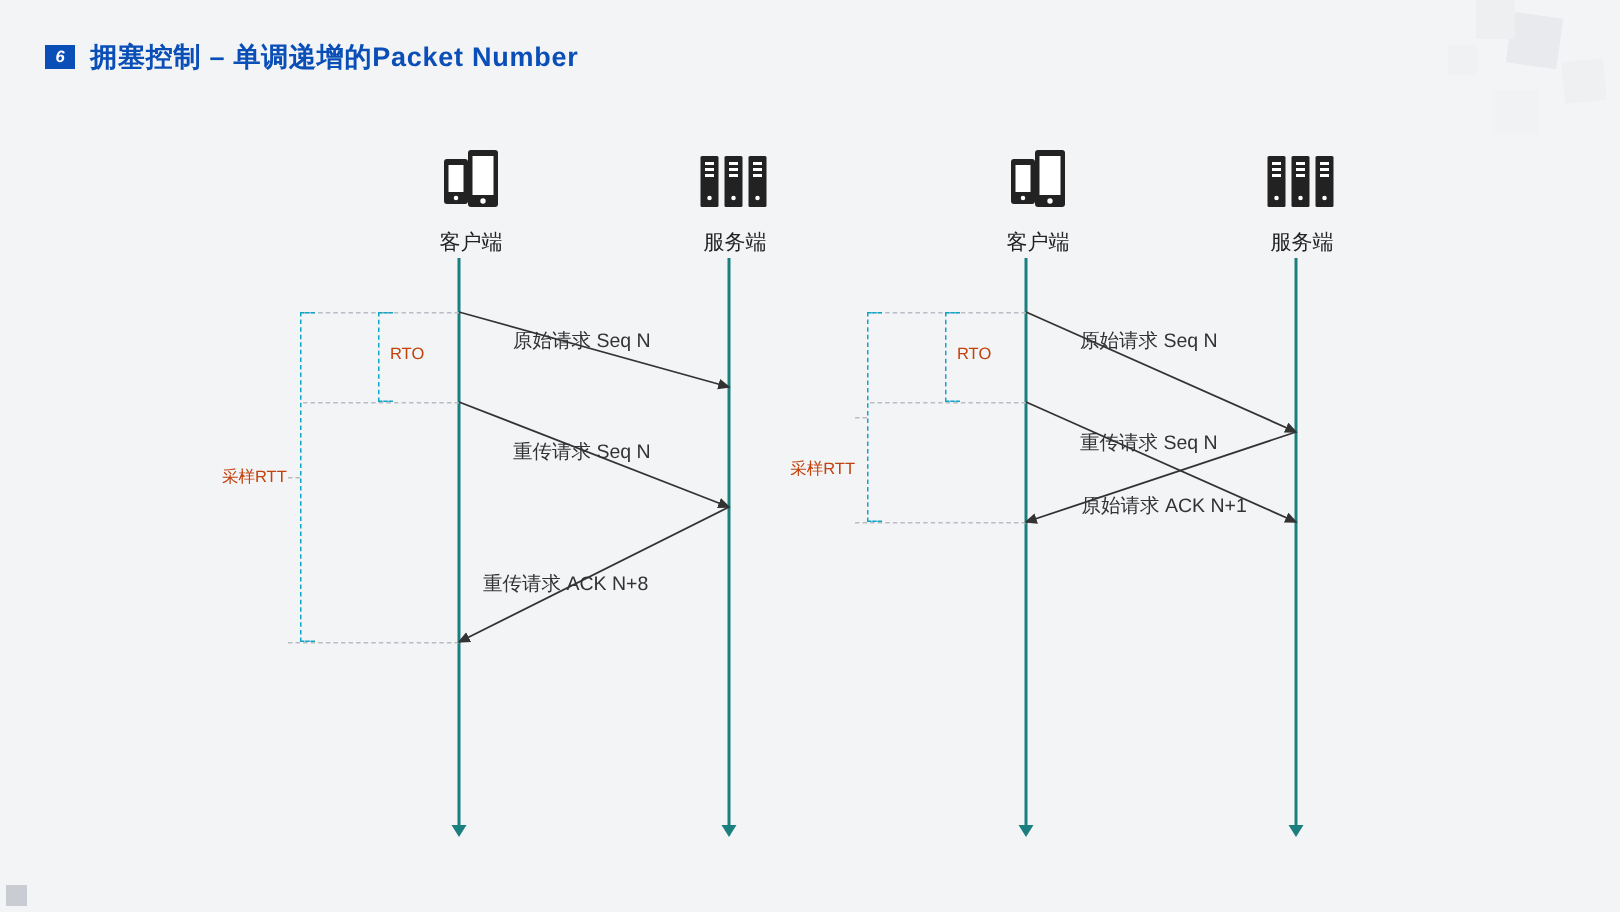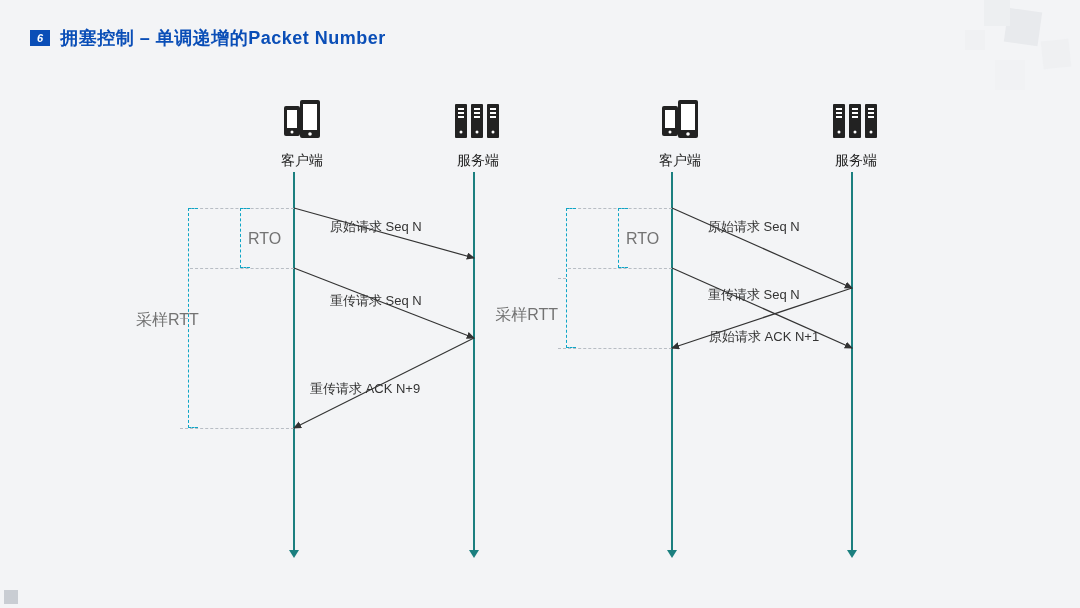--- a/index.html
+++ b/index.html
@@ -9,35 +9,35 @@
   
   .header { position: absolute; top: 26px; left: 30px; display: flex; align-items: center; gap: 10px; }
   .page-num { background: #0a4eb7; color: #fff; font-size: 11px; font-weight: bold; padding: 2px 7px; font-style: italic; }
   .title { color: #0a4eb7; font-size: 18px; font-weight: bold; letter-spacing: 0.5px; }
 
   
   .deco { position: absolute; top: 0; right: 0; width: 180px; height: 120px; opacity: 0.25; pointer-events: none; }
   .deco div { position: absolute; background: #c9cdd3; }
 
   
-  .stage { position: absolute; top: 100px; left: 0; width: 939px; height: 460px; }
+  .stage { position: absolute; top: 100px; left: 12px; width: 939px; height: 460px; }
 
   
   .endpoint { position: absolute; top: 0; width: 60px; text-align: center; }
   .endpoint .label { font-size: 14px; color: #222; margin-top: 6px; }
 
   
   .lifeline { position: absolute; top: 72px; width: 2px; height: 380px; background: #1b7f7f; }
   .lifeline::after { content: ""; position: absolute; bottom: -6px; left: -4px; width: 0; height: 0; border-left: 5px solid transparent; border-right: 5px solid transparent; border-top: 8px solid #1b7f7f; }
 
   
   .msg { position: absolute; font-size: 13px; color: #333; white-space: nowrap; }
 
   
-  .tlabel { position: absolute; font-size: 16px; color: #737373; white-space: nowrap; }
+  .tlabel { position: absolute; font-size: 11px; color: #c2410c; white-space: nowrap; }
   .bracket-v { position: absolute; border: 1px dashed #0ea5c6; border-right: none; width: 10px; }
   .dash-h { position: absolute; border-top: 1px dashed #b8bdc4; height: 0; }
 
   .dashsm { position: absolute; border-top: 1px dashed #b8bdc4; height: 0; width: 8px; }
 
   
   svg.arrows { position: absolute; top: 0; left: 0; width: 1080px; height: 460px; pointer-events: none; }
 
   
   .mark { position: absolute; left: 4px; bottom: 4px; width: 14px; height: 14px; background: #c9cdd3; }
@@ -154,21 +154,21 @@
 
   <div class="bracket-v" style="left:618px; top:108px; height:60px;"></div>
   <div class="tlabel" style="left:626px; top:130px;">RTO</div>
 
   <div class="bracket-v" style="left:566px; top:108px; height:140px;"></div>
   <div class="tlabel" style="left:558px; top:205px; transform:translateX(-100%);">采样RTT</div>
   <div class="dashsm" style="left:558px; top:178px;"></div>
 
   <div class="msg" style="left:330px; top:118px;">原始请求 Seq N</div>
   <div class="msg" style="left:330px; top:192px;">重传请求 Seq N</div>
-  <div class="msg" style="left:310px; top:280px;">重传请求 ACK N+9</div>
+  <div class="msg" style="left:310px; top:280px;">重传请求 ACK N+8</div>
 
   <div class="msg" style="left:708px; top:118px;">原始请求 Seq N</div>
   <div class="msg" style="left:708px; top:186px;">重传请求 Seq N</div>
   <div class="msg" style="left:697px; top:228px;margin-left:12px;">原始请求 ACK N+1</div>
 
   <svg class="arrows">
     <defs>
       <marker id="ah" markerWidth="8" markerHeight="8" refX="6" refY="3" orient="auto">
         <path d="M0,0 L7,3 L0,6 Z" fill="#333"></path>
       </marker>

